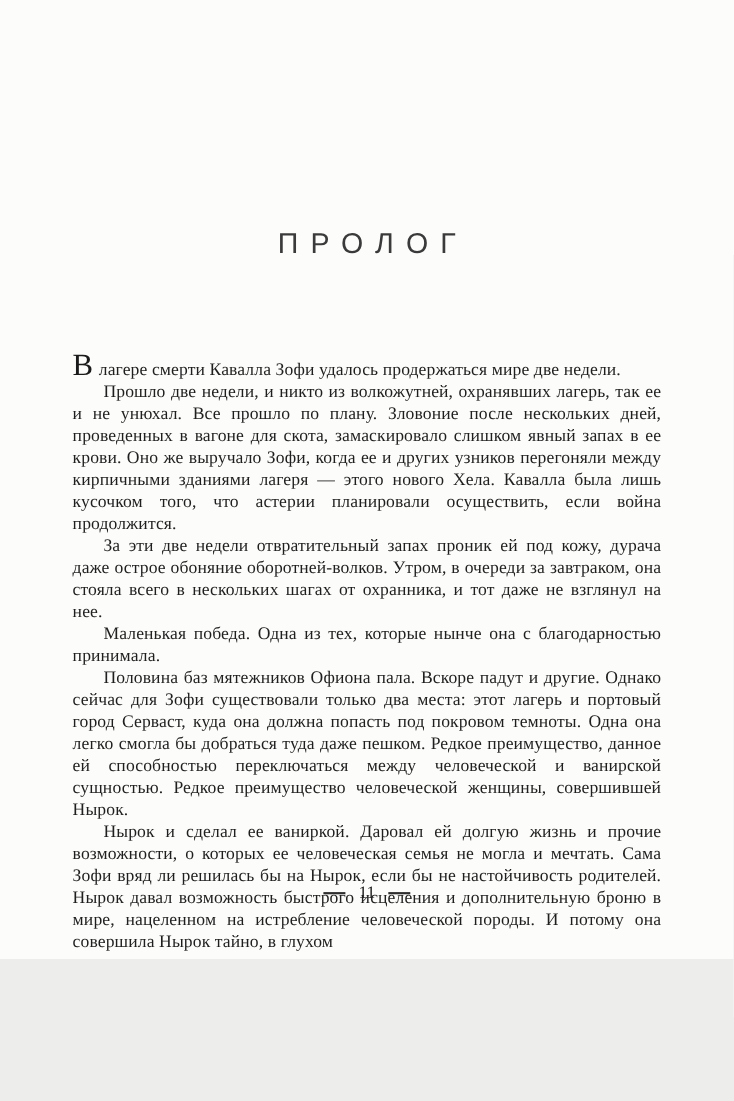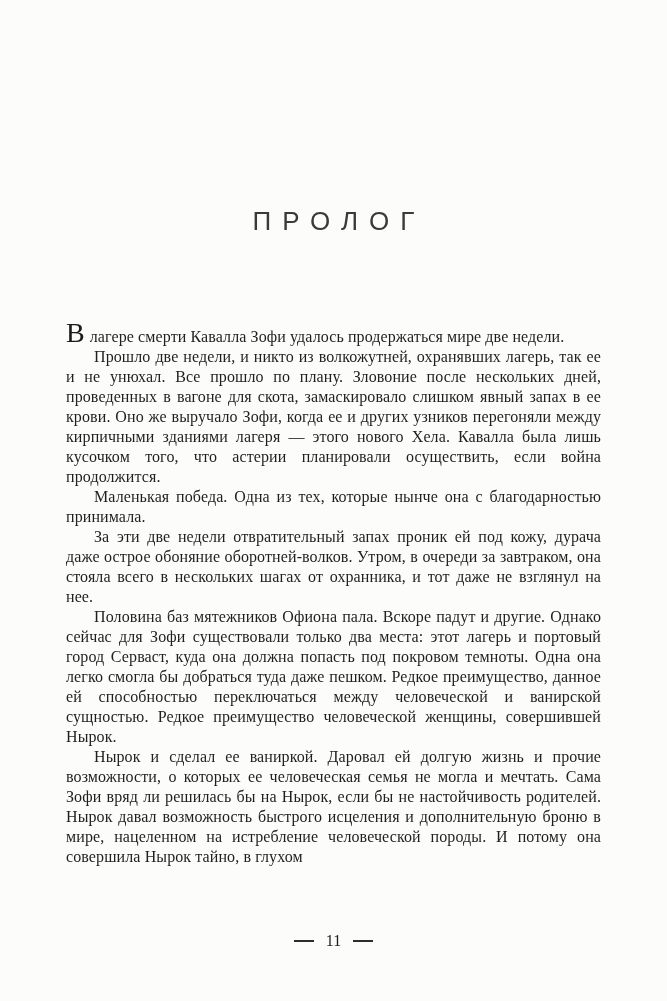--- a/index.html
+++ b/index.html
@@ -3,21 +3,21 @@
   <meta charset="utf-8">
   <style>
     html, body {
       margin: 0;
       padding: 0;
       background: #ededeb;
     }
     .page {
       position: relative;
       width: 667px;
-      height: 1001px;
+      height: 872px;
       margin: 0 auto;
       box-sizing: border-box;
       background: #fcfcfa;
       padding: 0 66px;
       overflow: hidden;
       font-family: "Liberation Serif", "DejaVu Serif", serif;
       color: #1f1f1f;
     }
     .chapter-title {
       margin: 0;
@@ -77,22 +77,22 @@
 
 <div class="page">
 
   <h1 class="chapter-title">ПРОЛОГ</h1>
 
   <div class="body-text">
     <p class="first">
       <span class="drop-cap">В</span><span>лагере смерти Кавалла Зофи удалось продержаться мире две недели.</span>
     </p>
     <p>Прошло две недели, и никто из волкожутней, охранявших лагерь, так ее и не унюхал. Все прошло по плану. Зловоние после нескольких дней, проведенных в вагоне для скота, замаскировало слишком явный запах в ее крови. Оно же выручало Зофи, когда ее и других узников перегоняли между кирпичными зданиями лагеря — этого нового Хела. Кавалла была лишь кусочком того, что астерии планировали осуществить, если война продолжится.</p>
+    <p>За эти две недели отвратительный запах проник ей под кожу, дурача даже острое обоняние оборотней-волков. Утром, в очереди за завтраком, она стояла всего в нескольких шагах от охранника, и тот даже не взглянул на нее.</p>
     <p>Маленькая победа. Одна из тех, которые нынче она с благодарностью принимала.</p>
-    <p>За эти две недели отвратительный запах проник ей под кожу, дурача даже острое обоняние оборотней-волков. Утром, в очереди за завтраком, она стояла всего в нескольких шагах от охранника, и тот даже не взглянул на нее.</p>
     <p>Половина баз мятежников Офиона пала. Вскоре падут и другие. Однако сейчас для Зофи существовали только два места: этот лагерь и портовый город Серваст, куда она должна попасть под покровом темноты. Одна она легко смогла бы добраться туда даже пешком. Редкое преимущество, данное ей способностью переключаться между человеческой и ванирской сущностью. Редкое преимущество человеческой женщины, совершившей Нырок.</p>
     <p>Нырок и сделал ее ваниркой. Даровал ей долгую жизнь и прочие возможности, о которых ее человеческая семья не могла и мечтать. Сама Зофи вряд ли решилась бы на Нырок, если бы не настойчивость родителей. Нырок давал возможность быстрого исцеления и дополнительную броню в мире, нацеленном на истребление человеческой породы. И потому она совершила Нырок тайно, в глухом</p>
   </div>
 
   <div class="footer">
     <span class="rule"></span>
     <span class="page-num">11</span>
     <span class="rule"></span>
   </div>
 

